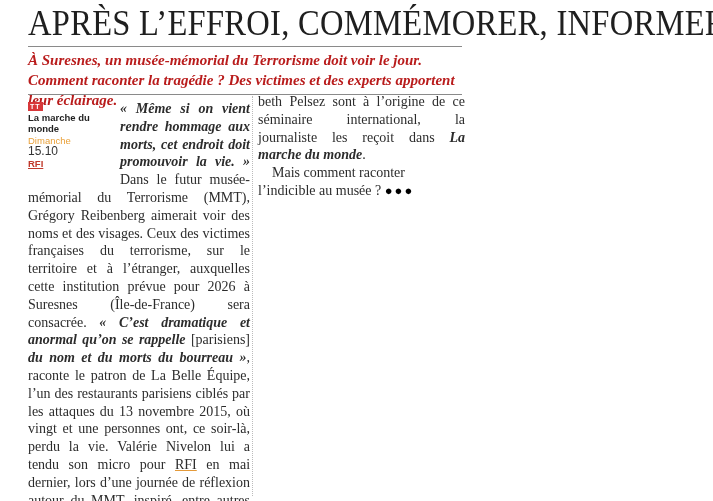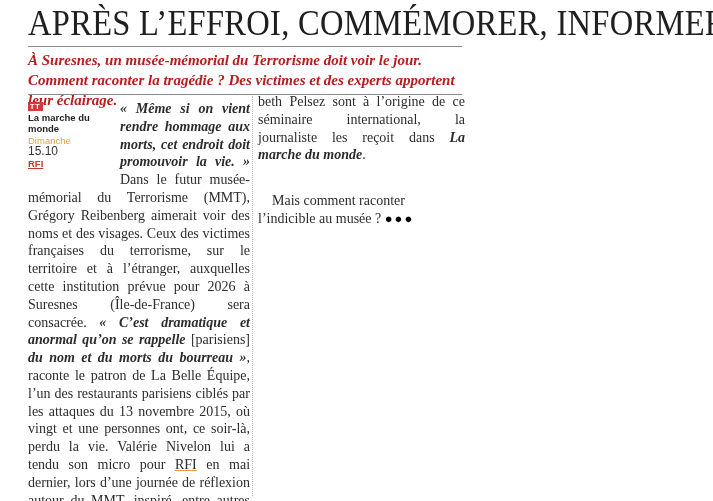--- a/index.html
+++ b/index.html
@@ -75,17 +75,17 @@
   <span class="side-day">Dimanche</span>
   <span class="side-time">15.10</span><br>
   <span class="side-rfi">RFI</span>
 </div>
 
 <div class="colsep"></div>
 
 <div class="col col2">
   <span>beth Pelsez sont à l’origine de ce séminaire international, la journaliste les reçoit dans</span>
   <span class="q">La marche du monde</span><span>.</span>
-  <span class="line" style="text-indent:14px;text-align:left;margin-top:28px;">
+  <span class="line" style="text-indent:14px;text-align:left;">
     <span>Mais comment raconter l’indicible au musée ?</span>
     <span class="dots">●●●</span>
   </span>
 </div>
 
 </body></html>

